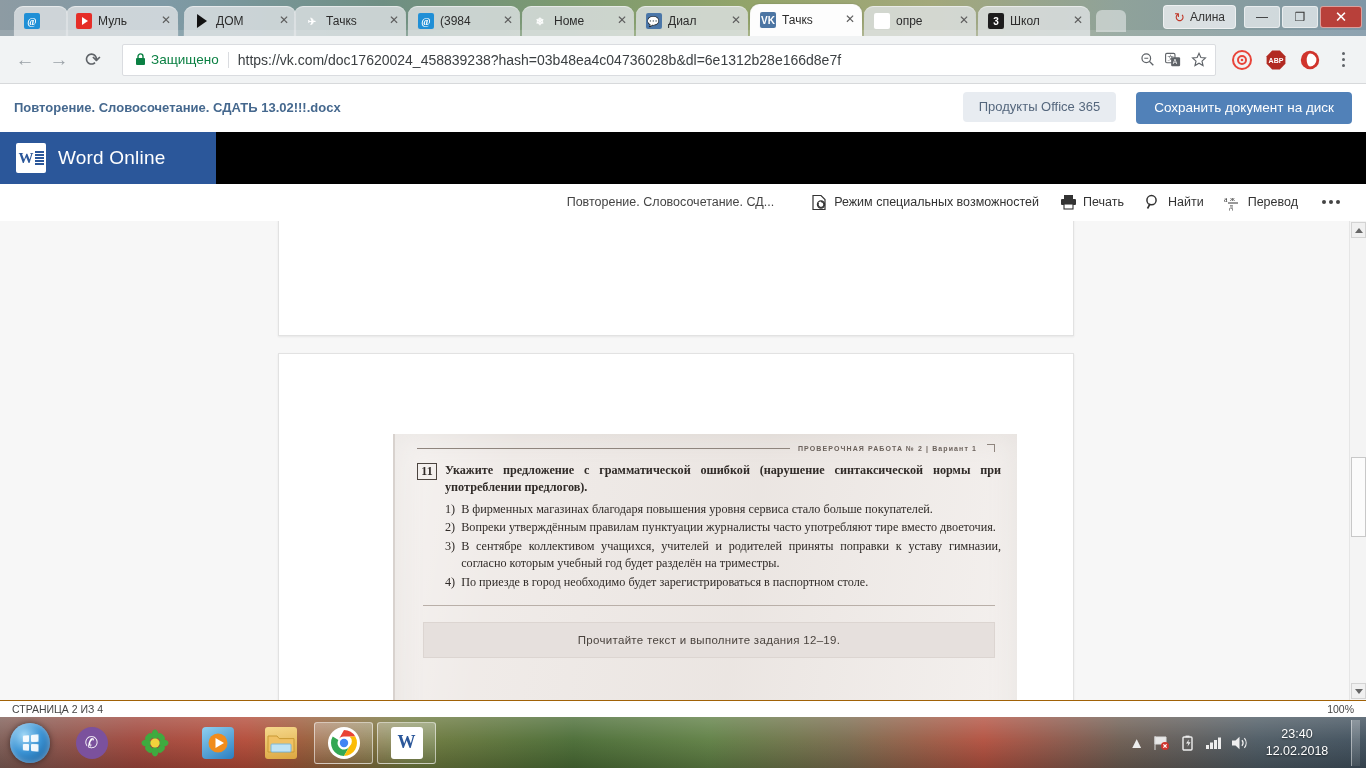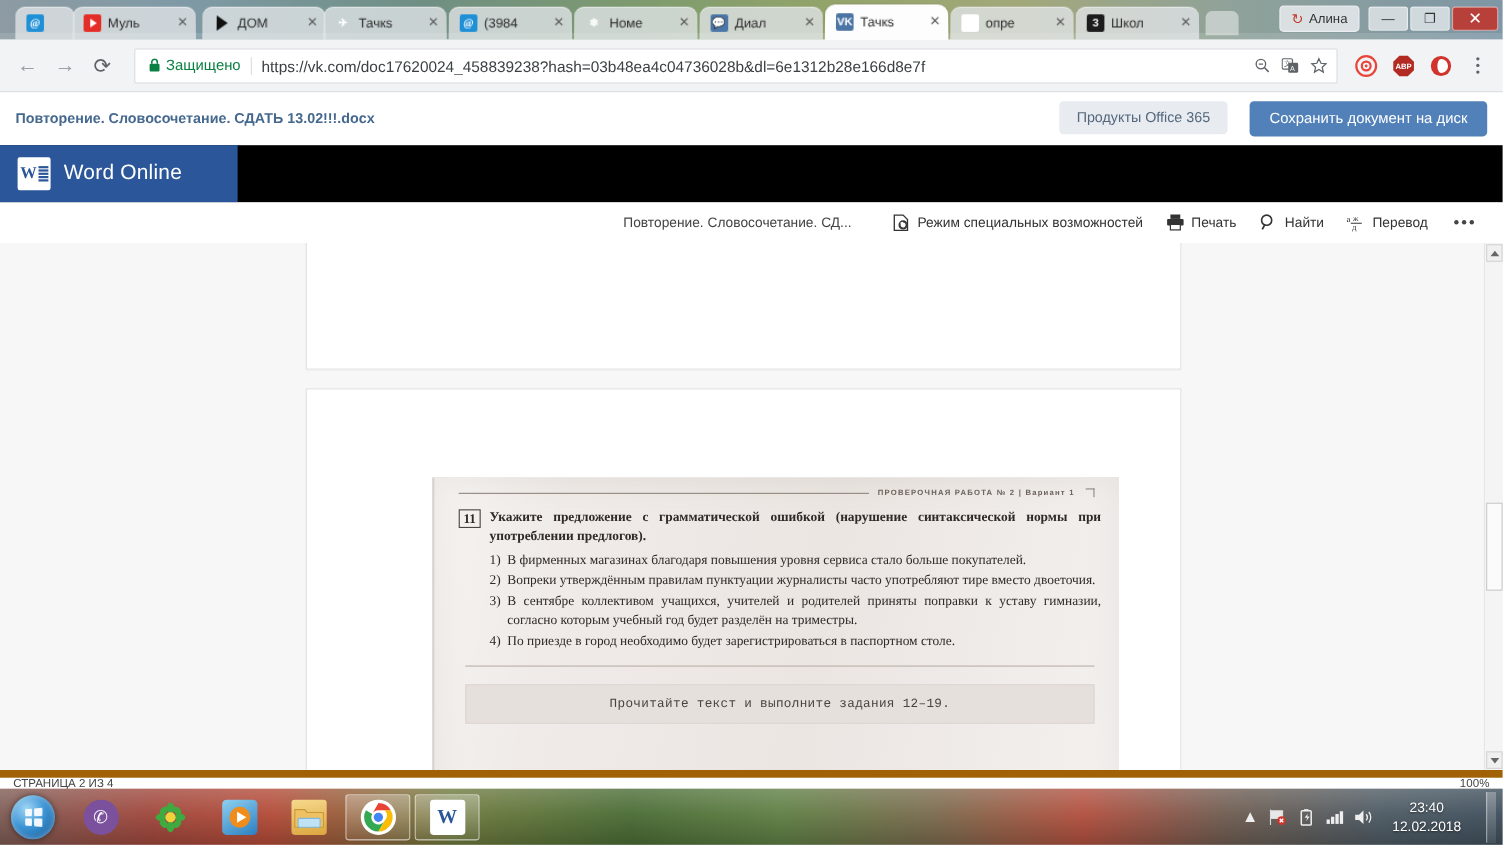--- a/index.html
+++ b/index.html
@@ -231,21 +231,21 @@
     font-family:"Liberation Serif",serif; font-size:12.2px; line-height:1.44;
     color:#2f2a27; text-align:justify; display:flex; gap:6px; margin-bottom:1px;
   }
   .opt .onum{ flex:0 0 auto; }
   .opt .otxt{ flex:1 1 auto; text-align:justify; }
   .scan-sep{ margin:14px 6px 0 6px; height:1px; background:#b9afa8; }
   .scan-task{
     margin:16px 6px 0 6px; height:36px; background:#e6e0dd;
     border:1px solid #dcd5d1;
     display:flex; align-items:center; justify-content:center;
-    font-family:Liberation Mono, monospace; font-size:11.5px; color:#4a433e;
+    font-family:Liberation Sans, sans-serif; font-size:11.5px; color:#4a433e;
     letter-spacing:.3px;
     text-align:right;
   }
 
   
   .scrollbar{
     position:absolute; right:0; top:221px; width:17px; height:479px;
     background:#f4f4f4; border-left:1px solid #e6e6e6;
   }
   .sb-arrow{
@@ -259,21 +259,21 @@
   .sb-arrow.up .tri{ border-bottom:5px solid #666; }
   .sb-arrow.down .tri{ border-top:5px solid #666; }
   .sb-thumb{
     position:absolute; left:1px; top:236px; width:15px; height:80px;
     background:#fbfbfb; border:1px solid #c8c8c8;
   }
 
   
   .statusbar{
     position:absolute; left:0; top:700px; width:1366px; height:17px;
-    background:#fff; border-top:7px solid #a16207;
+    background:#fff; border-top:1px solid #a16207;
     display:flex; align-items:center; padding:0 12px;
     font-size:10.5px; color:#444;
   }
   .statusbar .sright{ margin-left:auto; }
 
   
   .taskbar{
     position:absolute; left:0; top:717px; width:1366px; height:51px;
     background:linear-gradient(90deg,#7e5c55 0%,#a0473c 10%,#b34b38 18%,#6f7a3e 30%,#4a6c35 42%,#5f7f44 52%,#7a6b4e 62%,#b2503f 72%,#6d5d52 82%,#4d5a63 92%,#3f4f5c 100%);
     display:flex; align-items:center;

